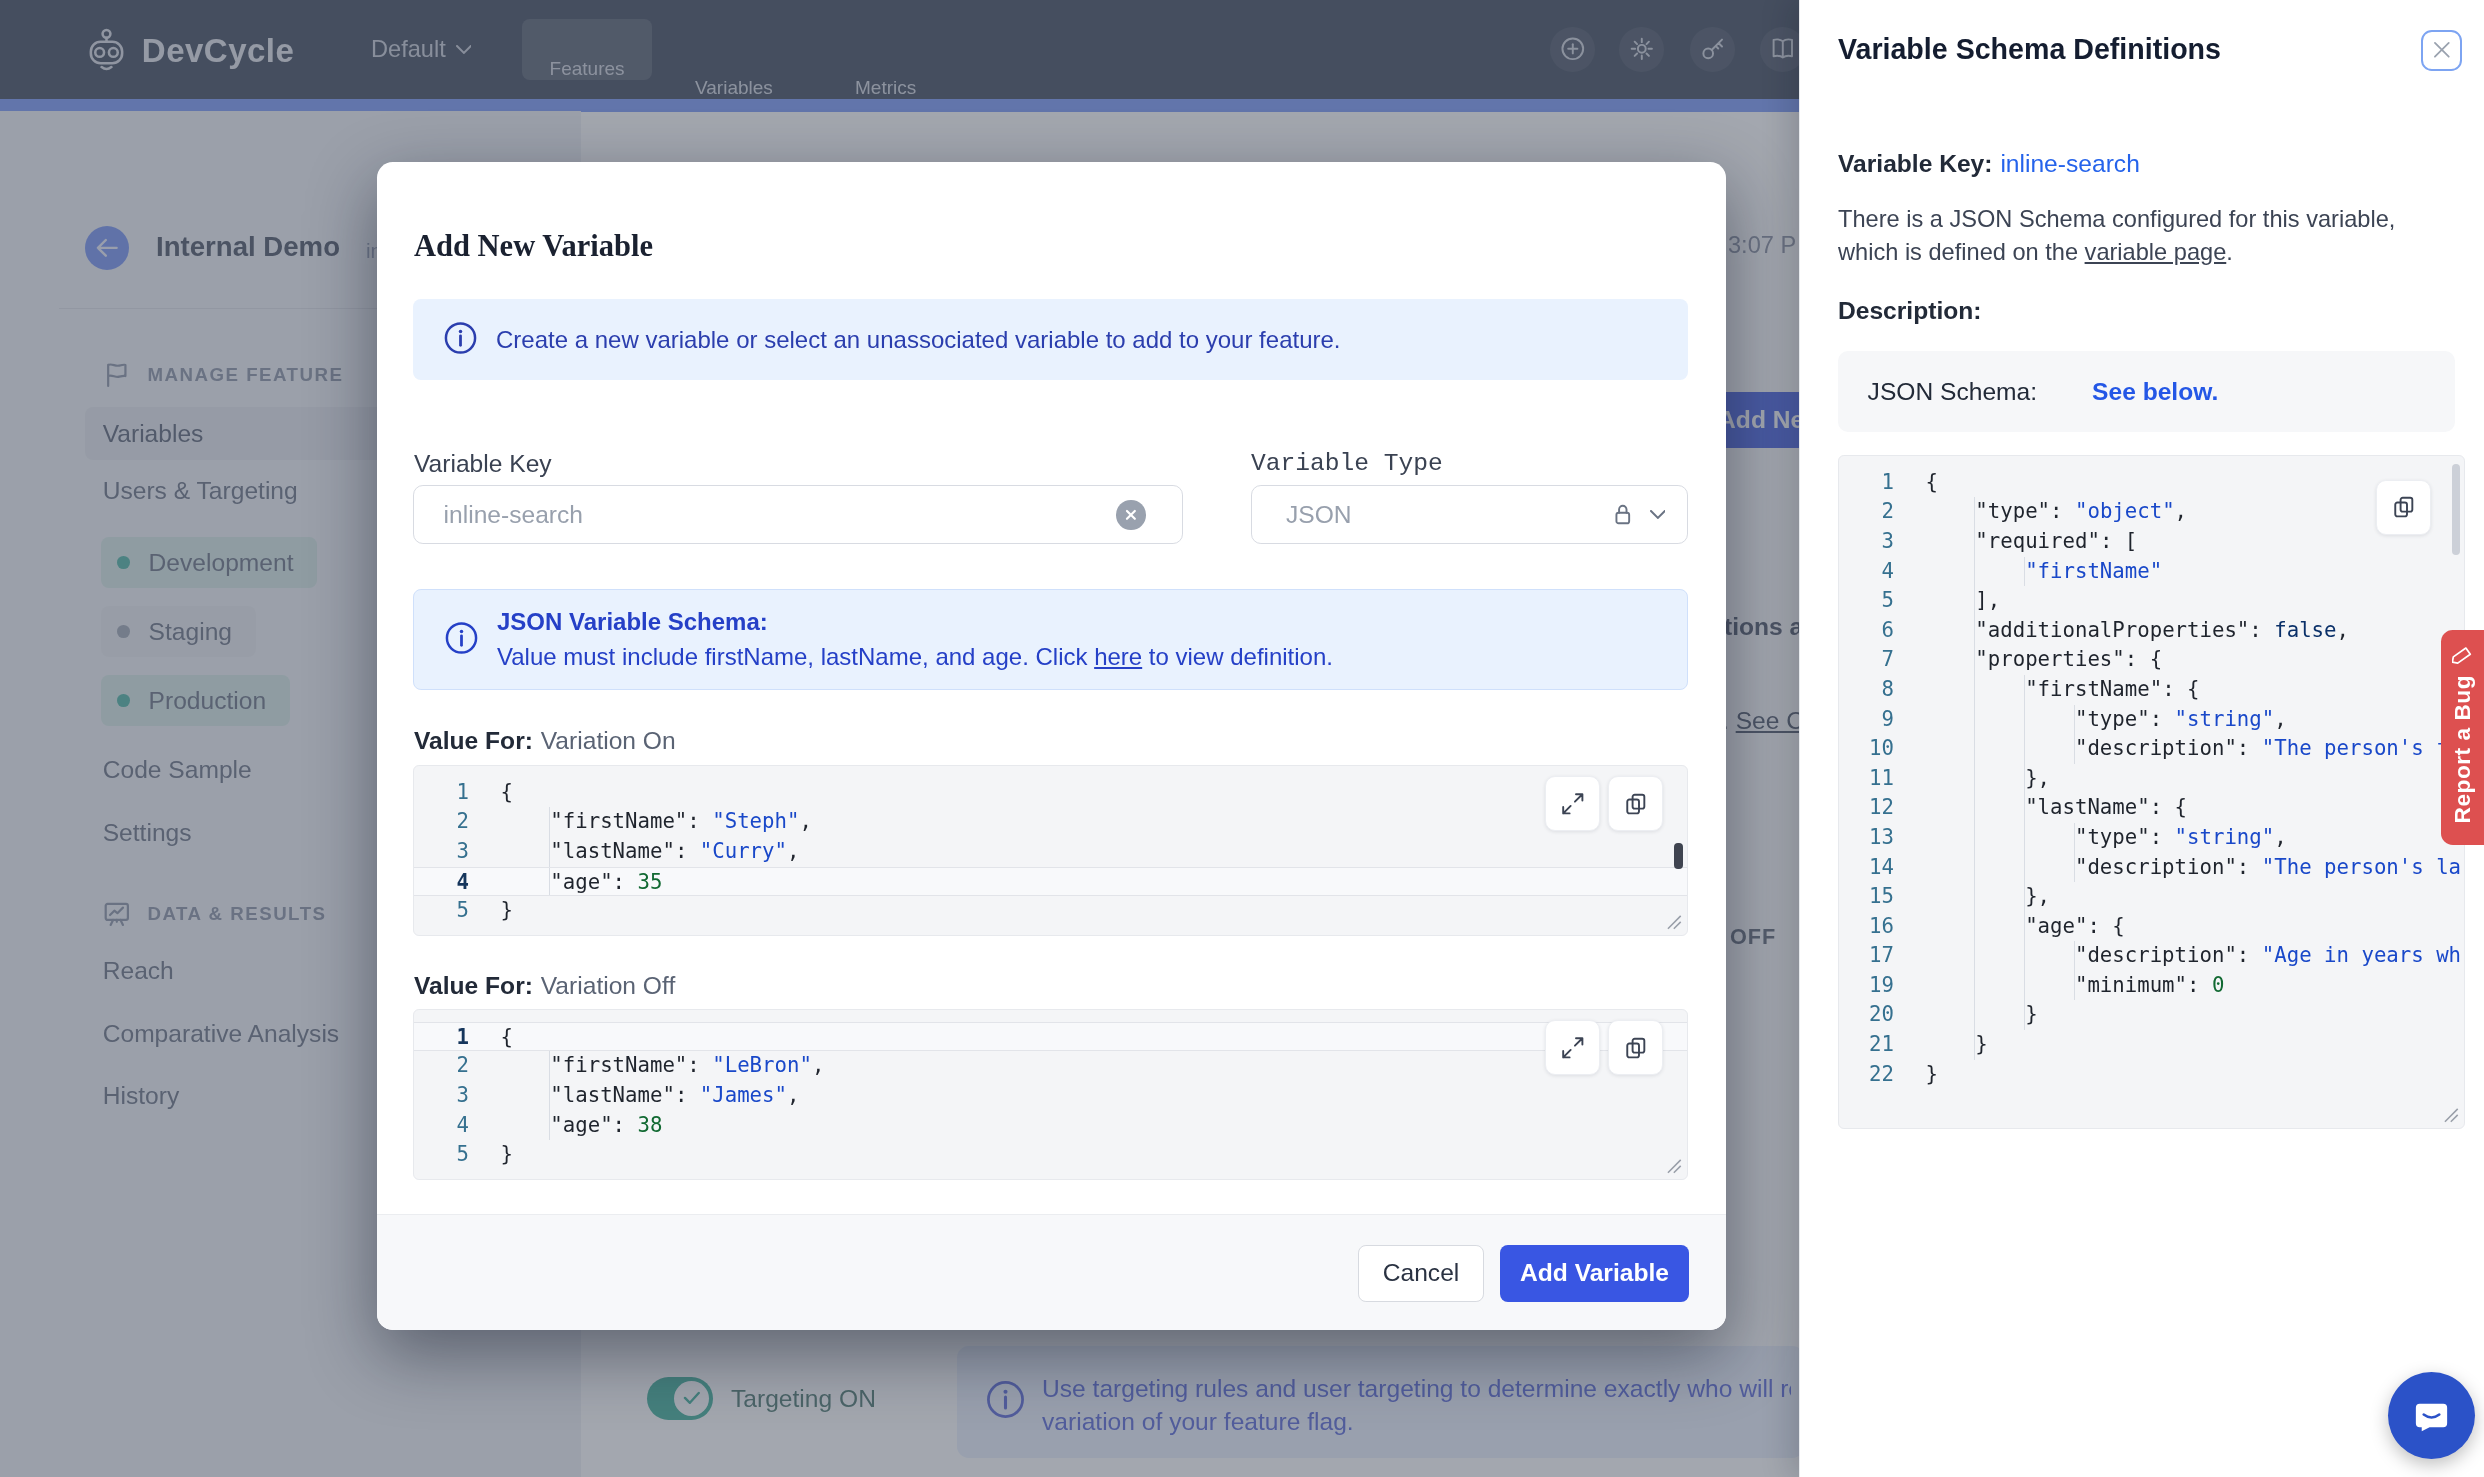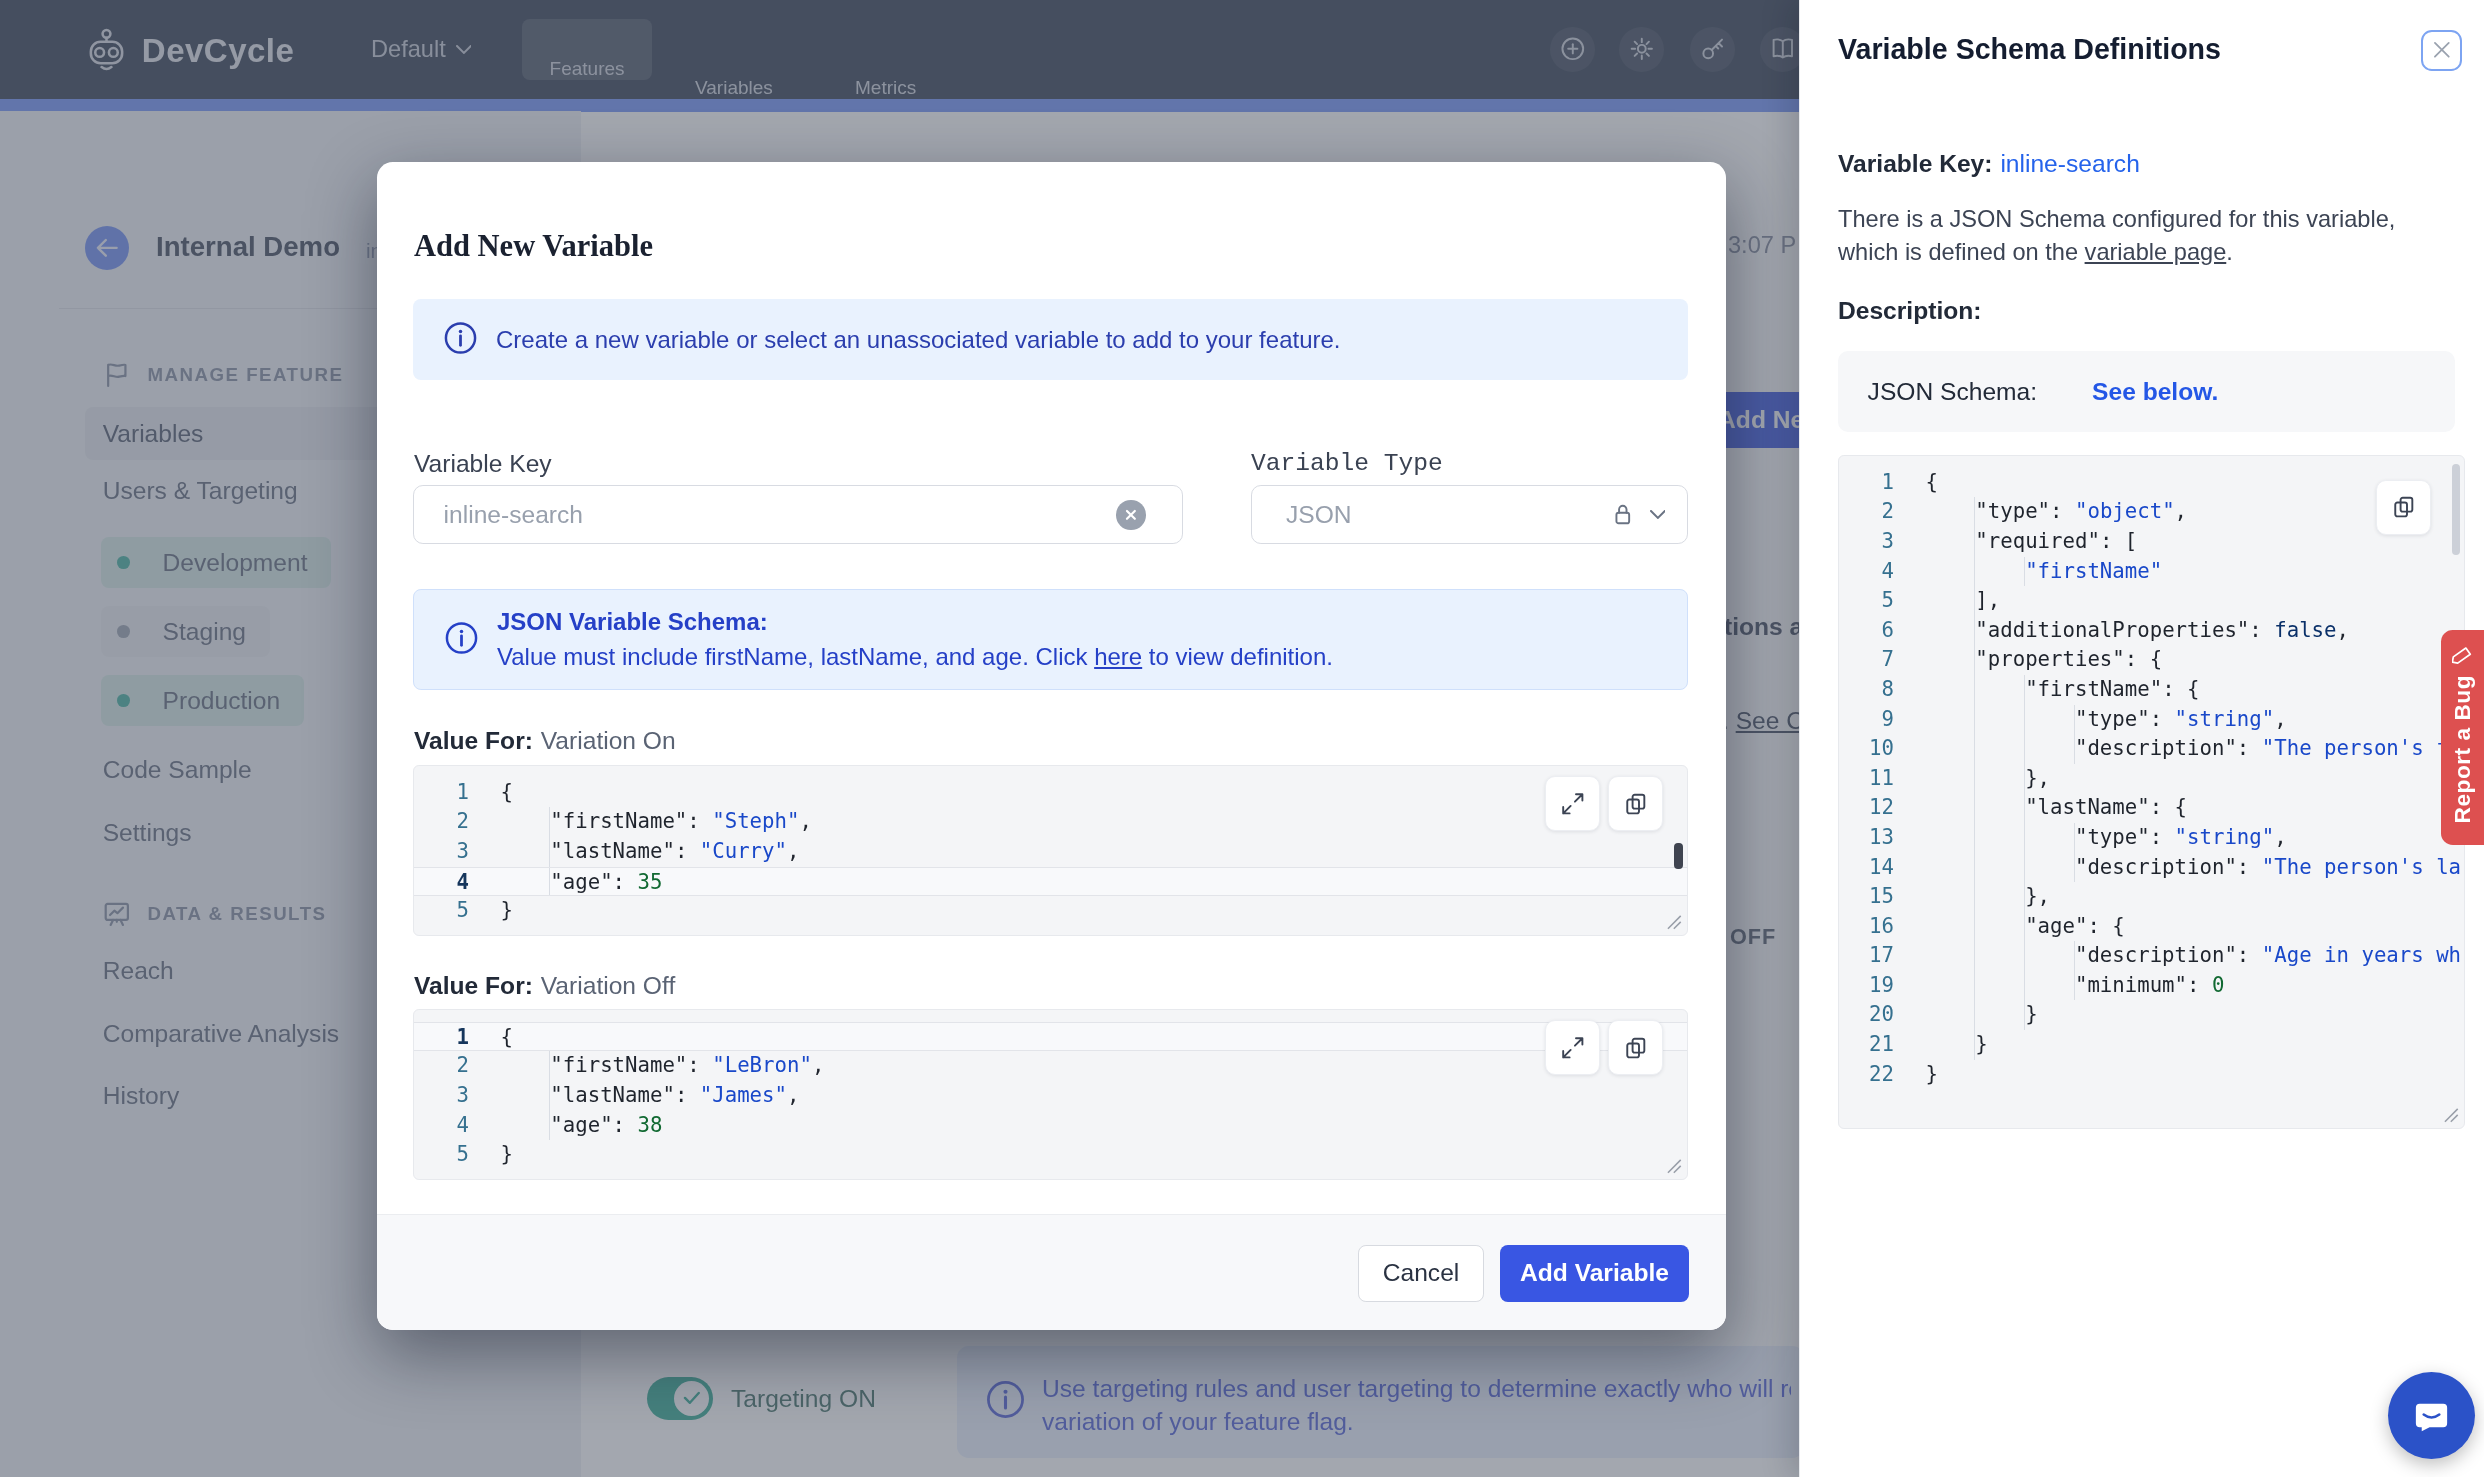--- a/index.html
+++ b/index.html
@@ -26,21 +26,21 @@
             display:flex;align-items:center;justify-content:center;}
   .feature-title{position:absolute;left:156px;top:120px;margin:0;font-size:27.6px;font-weight:bold;color:#3c4557;}
   .feature-key-frag{position:absolute;left:366px;top:128px;font-size:20.7px;color:#8b93aa;}
   .side-divider{position:absolute;left:59px;top:197px;width:522px;height:1px;background:#d9dce2;}
   .side-section{position:absolute;left:102px;display:flex;align-items:center;gap:15.8px;
                 font-size:18.7px;font-weight:bold;letter-spacing:1.5px;color:#828b9e;}
   .side-section svg{stroke:#828b9e;fill:none;stroke-width:1.8;stroke-linecap:round;stroke-linejoin:round;}
   .side-item{position:absolute;left:85px;width:493px;height:53px;display:flex;align-items:center;
              padding-left:17.7px;font-size:24.6px;color:#5d6679;border-radius:7.9px;}
   .side-item.selected{background:#e2e5ea;color:#4c5568;}
-  .env-pill{position:absolute;left:101px;height:51px;display:flex;align-items:center;gap:33px;
+  .env-pill{position:absolute;left:101px;height:51px;display:flex;align-items:center;gap:19px;
             padding:0 23.6px 0 15.8px;border-radius:7.9px;font-size:24.6px;color:#5d6679;}
   .env-pill.teal{background:#d2e7e2;}
   .env-pill.gray{background:#e7e9ed;}
   .env-dot{width:12.8px;height:12.8px;border-radius:50%;}
   .env-pill.teal .env-dot{background:#3fae9c;}
   .env-pill.gray .env-dot{background:#97a0ad;}
 
   .frag{position:absolute;overflow:hidden;white-space:nowrap;}
   .add-frag{left:1726px;top:392px;width:74px;height:56px;background:#3956e3;color:#fff;font-weight:bold;
             font-size:24.6px;display:flex;align-items:center;text-indent:-7.9px;}

